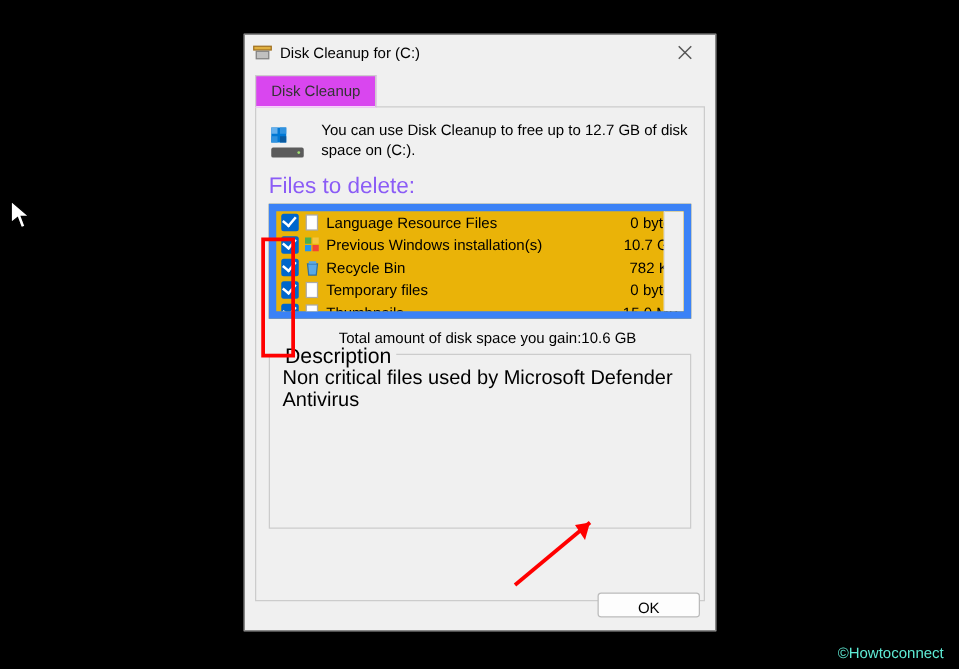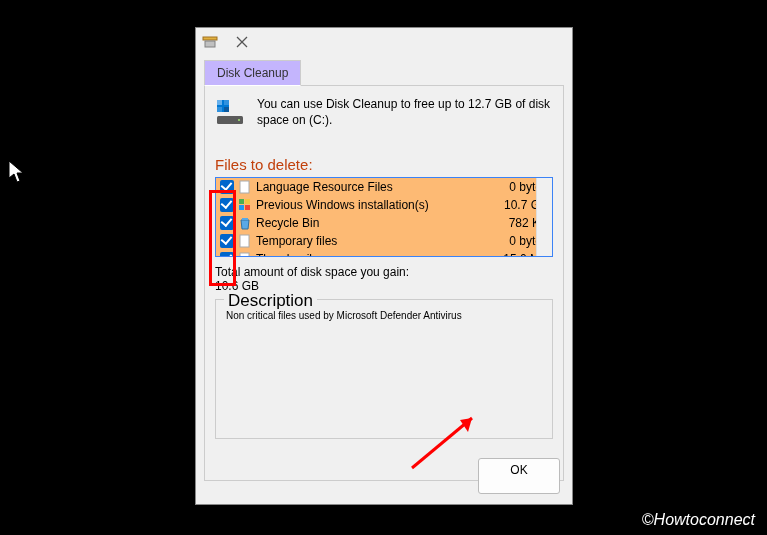--- a/index.html
+++ b/index.html
@@ -56,51 +56,51 @@
     .tab {
       padding: 5px 12px;
       border: 1px solid #ccc;
       border-bottom: none;
       background: #f0f0f0;
       cursor: pointer;
       margin-right: 2px;
       color: #333;
     }
     .tab.active {
-      background: #c4b5fd;
+      background: #d946ef;
       border-bottom: 1px solid #fff;
       position: relative;
       z-index: 2;
     }
     .tab-panel {
       margin: 0 8px;
       border: 1px solid #ccc;
       background: #f0f0f0;
       padding: 10px 10px 12px 10px;
       height: 396px;
       position: relative;
       top: -1px;
     }
     .info-row {
       display: flex;
-      align-items: center;
-      margin-bottom: 28px;
+      align-items: flex-end;
+      margin-bottom: 10px;
     }
     .drive-icon {
       width: 32px;
       height: 28px;
       margin-right: 10px;
       flex-shrink: 0;
     }
     .info-text { font-size: 12px; color: #000; line-height: 1.35; }
-    .section-label { font-size: 15px; color: #c2410c; margin: 4px 0 4px 0; }
+    .section-label { font-size: 18px; color: #8b5cf6; margin: 4px 0 4px 0; }
     .file-list {
-      border: 1px solid #3b82f6;
-      background: #fdba74;
-      height: 80px;
+      border: 6px solid #3b82f6;
+      background: #eab308;
+      height: 92px;
       overflow: hidden;
       position: relative;
     }
     .file-row {
       display: flex;
       align-items: center;
       height: 18px;
       padding: 0 4px;
       font-size: 12px;
       color: #000;
@@ -138,50 +138,49 @@
       position: absolute;
       right: 0; top: 0;
       width: 16px; height: 100%;
       background: #f0f0f0;
       border-left: 1px solid #ddd;
     }
     .totals-row {
       display: flex;
       justify-content: center;
       font-size: 12px;
-      margin: 8px 0 6px 0;
+      margin: 8px 0 6px 12px;
       color: #000;
-      flex-direction: column;
     }
     .fieldset {
       border: 1px solid #ccc;
       height: 140px;
       position: relative;
       padding: 10px 10px;
     }
     .fieldset .legend {
       position: absolute;
       top: -9px;
       left: 8px;
       background: #f0f0f0;
       padding: 0 4px;
       font-size: 17px;
       color: #000;
     }
-    .desc-text { font-size: 10px; color: #000; }
+    .desc-text { font-size: 16px; color: #000; }
     .buttons {
       position: absolute;
       right: 12px;
       bottom: 10px;
       display: flex;
       gap: 8px;
     }
     .btn {
       width: 82px;
-      height: 36px;
+      height: 20px;
       background: #fdfdfd;
       border: 1px solid #bbb;
       border-radius: 3px;
       font-size: 12px;
       text-align: center;
       line-height: 22px;
       cursor: pointer;
       color: #000;
     }
     .highlight-box {
@@ -202,36 +201,36 @@
     .cursor {
       position: absolute;
       left: 8px;
       top: 160px;
       pointer-events: none;
     }
     .watermark {
       position: absolute;
       right: 12px;
       bottom: 6px;
-      color: #ffffff;
-      font-size: 16px;
-      font-style: italic;
+      color: #5eead4;
+      font-size: 12px;
     }
   </style>
 </head>
 <body>
 
 <div class="dialog">
   <div class="titlebar">
     <span class="title-icon">
       <svg width="16" height="16" viewBox="0 0 16 16">
         <rect x="1" y="3" width="14" height="3" fill="#e0b040" stroke="#a07020"></rect>
         <rect x="3" y="7" width="10" height="6" fill="#c0c0c0" stroke="#808080"></rect>
       </svg>
     </span>
+    <span class="title">Disk Cleanup for  (C:)</span>
     <div class="close-btn">
       <svg width="12" height="12" viewBox="0 0 12 12">
           <line x1="1" y1="1" x2="11" y2="11" stroke="#555" stroke-width="1.2"></line>
           <line x1="11" y1="1" x2="1" y2="11" stroke="#555" stroke-width="1.2"></line>
         </svg>
     </div>
   </div>
 
   <div class="tabs">
     <div class="tab active">Disk Cleanup</div>

